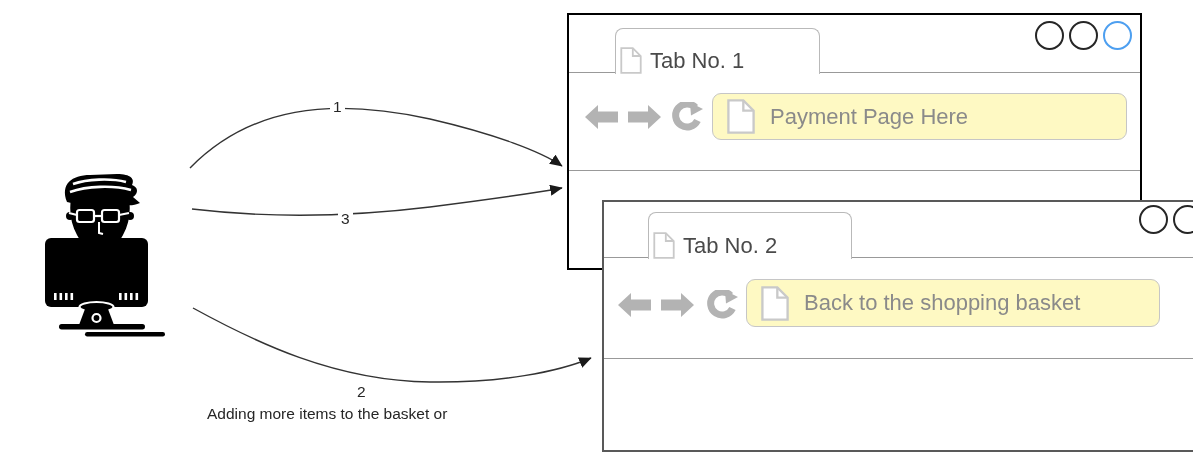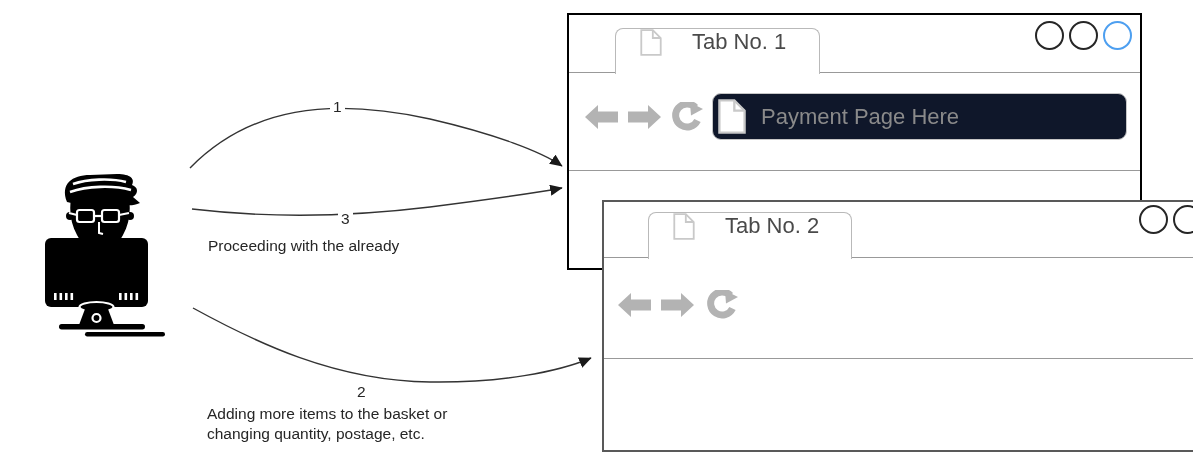--- a/index.html
+++ b/index.html
@@ -4,21 +4,21 @@
 <style>
   html,body{margin:0;padding:0;background:#fff;}
   body{width:1193px;height:467px;position:relative;overflow:hidden;
        font-family:"Liberation Sans",sans-serif;}
 
   
   .note{position:absolute;z-index:4;color:#262626;font-size:15.5px;line-height:20px;}
   .note span{display:block;white-space:nowrap;}
   #note1{left:208px;top:51px;}
   #note3{left:208px;top:236px;}
-  #note2{left:207px;top:404px;}
+  #note2{left:207px;top:404px;text-align:center;}
   .flow-num{position:absolute;z-index:4;color:#262626;font-size:15.5px;line-height:18px;
             background:#fff;padding:0 3px;}
   #num1{left:330px;top:98px;}
   #num3{left:338px;top:210px;}
   #num2{left:354px;top:383px;}
 
   
   #arrows{position:absolute;left:0;top:0;z-index:3;pointer-events:none;}
 
   
@@ -27,39 +27,39 @@
   
   .win{position:absolute;background:#fff;box-sizing:border-box;}
   #win1{left:567px;top:13px;width:575px;height:257px;border:2px solid #000;z-index:1;}
   #win2{left:602px;top:200px;width:640px;height:252px;border:2px solid #595959;z-index:2;}
 
   .hline{position:absolute;left:0;right:0;height:0;border-top:1.5px solid #999;}
   .tabline1{top:57px;} .navline1{top:155px;}
   .tabline2{top:55px;} .navline2{top:156px;}
 
   .tab{position:absolute;background:#fff;border:1.5px solid #b9b9b9;border-bottom:none;
-       border-radius:8px 8px 0 0;z-index:2;display:flex;align-items:flex-start;
-       gap:30px;padding-left:24px;box-sizing:border-box;}
+       border-radius:8px 8px 0 0;z-index:2;display:flex;align-items:flex-end;
+       gap:8px;padding-left:4px;box-sizing:border-box;}
   #win1 .tab{left:46px;top:13px;width:205px;height:46px;}
   #win2 .tab{left:44px;top:10px;width:204px;height:47px;}
   .tab-label{font-size:22px;color:#4a4a4a;white-space:nowrap;}
 
   .controls{position:absolute;display:flex;gap:5px;z-index:2;}
   #win1 .controls{top:6px;right:8px;}
   #win2 .controls{top:3px;right:4px;}
   .circle{width:29px;height:29px;border-radius:50%;border:2.5px solid #262626;
           box-sizing:border-box;background:#fff;}
   .circle.blue{border-color:#4d9ff0;}
 
   .navicon{position:absolute;}
   #win1 .back{left:16px;top:88px;} #win1 .fwd{left:58px;top:88px;} #win1 .reload{left:100px;top:87px;}
   #win2 .back{left:14px;top:89px;} #win2 .fwd{left:56px;top:89px;} #win2 .reload{left:100px;top:88px;}
 
-  .urlbar{position:absolute;border:1.5px solid #c6c6c6;border-radius:9px;background:#0f172a;
-          display:flex;align-items:center;gap:15px;padding-left:5px;box-sizing:border-box;}
+  .urlbar{position:absolute;border:1.5px solid #c6c6c6;border-radius:9px;background:#fef9c3;
+          display:flex;align-items:center;gap:15px;padding-left:14px;box-sizing:border-box;}
   #win1 .urlbar{left:143px;top:78px;width:415px;height:47px;}
   #win2 .urlbar{left:142px;top:77px;width:414px;height:48px;}
   .url-text{font-size:22px;color:#8a8a8a;white-space:nowrap;}
 </style>
 </head>
 <body>
 
 <svg id="person" width="120" height="166" viewBox="0 0 120 166">
   <path d="M26,26 C24,40 26,52 32,63 C39,76 47,85 55,86 C63,85 71,76 78,63
            C84,52 86,40 84,26 Z" fill="#000"></path>
@@ -100,25 +100,23 @@
     </marker>
   </defs>
   <path d="M190,168 C250,107 330,97 430,119 C495,134 542,152 562,166" fill="none" stroke="#333" stroke-width="1.4" marker-end="url(#ah)"></path>
   <path d="M192,209 C260,217 340,218 430,207 C485,200 535,193 562,188" fill="none" stroke="#333" stroke-width="1.4" marker-end="url(#ah)"></path>
   <path d="M193,308 C255,342 335,381 430,382 C500,383 558,372 591,358" fill="none" stroke="#333" stroke-width="1.4" marker-end="url(#ah)"></path>
 </svg>
 
 <div class="note" id="note1">
 </div>
 <div class="note" id="note3">
-  <span>Proceeding with the already</span>
 </div>
 <div class="note" id="note2">
   <span>Adding more items to the basket or</span>
-  <span>changing quantity, postage, etc.</span>
 </div>
 <div class="flow-num" id="num1">1</div>
 <div class="flow-num" id="num3">3</div>
 <div class="flow-num" id="num2">2</div>
 
 <div class="win" id="win1">
   <div class="hline tabline1"></div>
   <div class="hline navline1"></div>
   <div class="tab">
     <svg width="22" height="27" viewBox="0 0 24 30">
@@ -169,13 +167,20 @@
   <svg class="navicon back" width="34" height="28" viewBox="0 0 34 28">
     <path d="M0,14 L13,2 L13,8.5 L33,8.5 L33,19.5 L13,19.5 L13,26 Z" fill="#b3b3b3"></path>
   </svg>
   <svg class="navicon fwd" width="34" height="28" viewBox="0 0 34 28">
     <path d="M34,14 L21,2 L21,8.5 L1,8.5 L1,19.5 L21,19.5 L21,26 Z" fill="#b3b3b3"></path>
   </svg>
   <svg class="navicon reload" width="36" height="30" viewBox="0 0 36 30">
     <path d="M26.5,5.5 A11.5,11.5 0 1 0 28.5,18.5" fill="none" stroke="#b3b3b3" stroke-width="7"></path>
     <polygon points="21,0.5 34,7 22,13.5" fill="#b3b3b3"></polygon>
   </svg>
+  <div class="urlbar">
+    <svg width="28" height="35" viewBox="0 0 24 30">
+      <path d="M1.2,1.2 L14,1.2 L22.8,10 L22.8,28.8 L1.2,28.8 Z" fill="#fff" stroke="#c9c9c9" stroke-width="2"></path>
+      <path d="M14,1.2 L14,10 L22.8,10" fill="none" stroke="#c9c9c9" stroke-width="2"></path>
+    </svg>
+    <span class="url-text">Back to the shopping basket</span>
+  </div>
 </div>
 
 </body></html>

